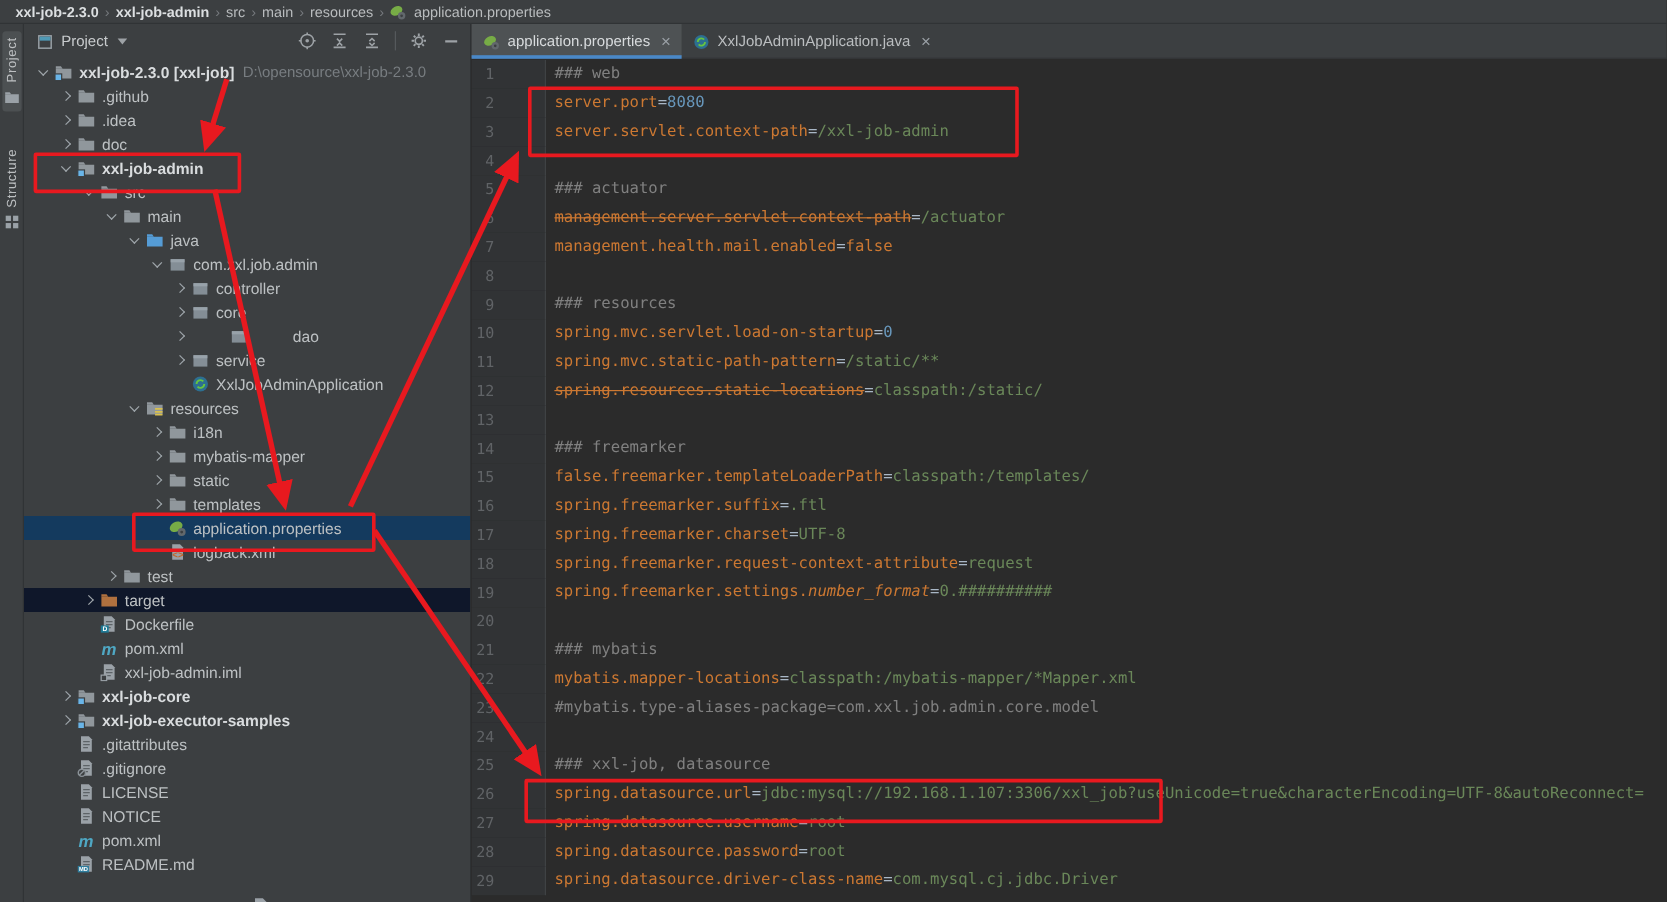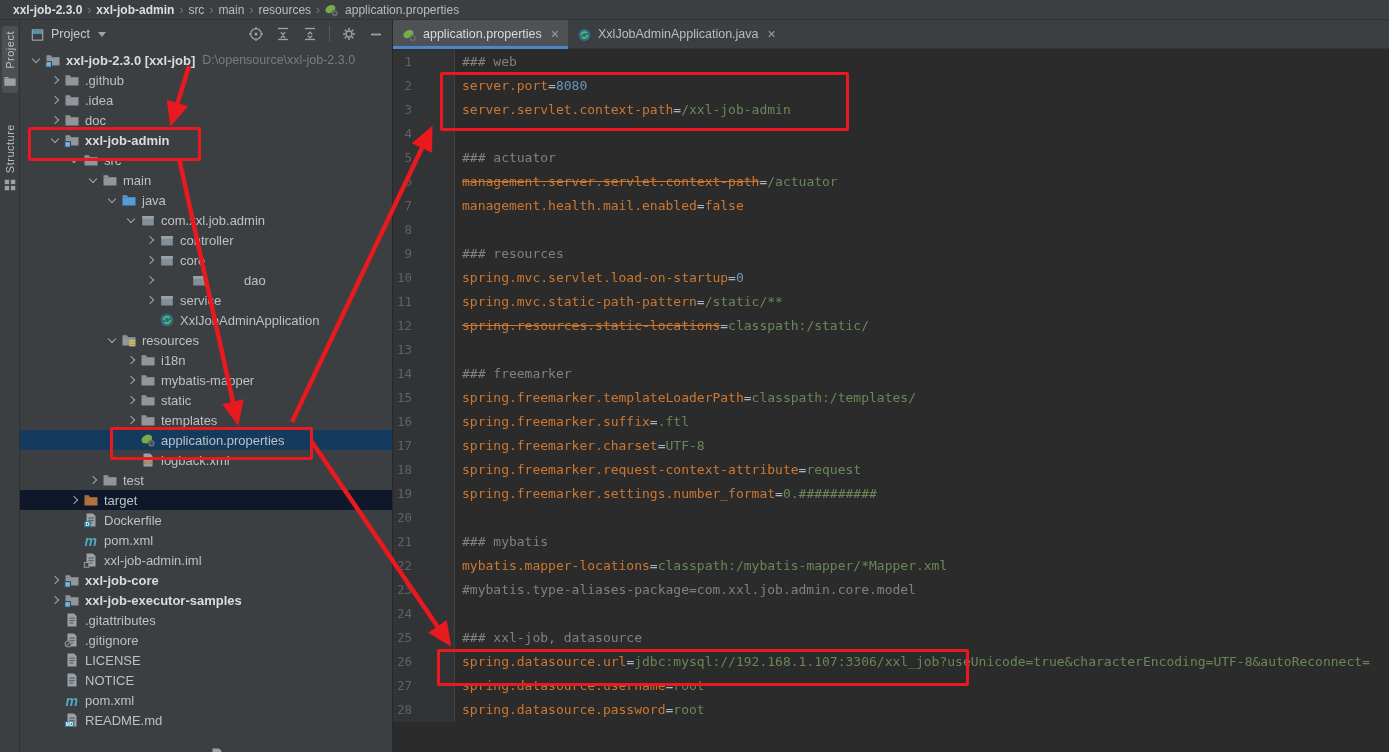--- a/index.html
+++ b/index.html
@@ -64,21 +64,21 @@
 
   .code{flex:1;font-family:"DejaVu Sans Mono","Liberation Mono",monospace;font-size:13px;
     line-height:24px;overflow:hidden;padding-top:1px;}
   .code-line{display:flex;height:24px;}
   .gutter{width:62px;flex:0 0 62px;background:#313335;color:#606366;text-align:right;
     padding-right:42px;box-sizing:border-box;border-right:1px solid #3f4244;font-size:12.5px;}
   .line-text{padding-left:7px;white-space:pre;}
   .seg-c{color:#808080;}
   .seg-k{color:#cc7832;}
   .seg-ks{color:#cc7832;text-decoration:line-through;}
-  .seg-ki{color:#cc7832;}
+  .seg-ki{color:#cc7832;font-style:italic;}
   .seg-eq{color:#a9b7c6;}
   .seg-v{color:#6a8759;}
   .seg-n{color:#6897bb;}
   .seg-b{color:#cc7832;}
 
   
   #annotations{position:absolute;inset:0;z-index:10;pointer-events:none;}
   .ann-box{position:absolute;border:3px solid #e8191f;border-radius:2px;}
   #arrow-svg{position:absolute;inset:0;width:1389px;height:752px;}
 </style>
@@ -677,21 +677,21 @@
           <div class="code-line">
             <span class="gutter">13</span>
             <span class="line-text"></span>
           </div>
           <div class="code-line">
             <span class="gutter">14</span>
             <span class="line-text"><span class="seg-c">### freemarker</span></span>
           </div>
           <div class="code-line">
             <span class="gutter">15</span>
-            <span class="line-text"><span class="seg-k">spring.freemarker.templateLoaderPath</span><span class="seg-eq">=</span><span class="seg-v">classpath:/templates/</span></span>
+            <span class="line-text"><span class="seg-k">false.freemarker.templateLoaderPath</span><span class="seg-eq">=</span><span class="seg-v">classpath:/templates/</span></span>
           </div>
           <div class="code-line">
             <span class="gutter">16</span>
             <span class="line-text"><span class="seg-k">spring.freemarker.suffix</span><span class="seg-eq">=</span><span class="seg-v">.ftl</span></span>
           </div>
           <div class="code-line">
             <span class="gutter">17</span>
             <span class="line-text"><span class="seg-k">spring.freemarker.charset</span><span class="seg-eq">=</span><span class="seg-v">UTF-8</span></span>
           </div>
           <div class="code-line">
@@ -730,20 +730,24 @@
             <span class="gutter">26</span>
             <span class="line-text"><span class="seg-k">spring.datasource.url</span><span class="seg-eq">=</span><span class="seg-v">jdbc:mysql://192.168.1.107:3306/xxl_job?useUnicode=true&amp;characterEncoding=UTF-8&amp;autoReconnect=</span></span>
           </div>
           <div class="code-line">
             <span class="gutter">27</span>
             <span class="line-text"><span class="seg-k">spring.datasource.username</span><span class="seg-eq">=</span><span class="seg-v">root</span></span>
           </div>
           <div class="code-line">
             <span class="gutter">28</span>
             <span class="line-text"><span class="seg-k">spring.datasource.password</span><span class="seg-eq">=</span><span class="seg-v">root</span></span>
+          </div>
+          <div class="code-line">
+            <span class="gutter">29</span>
+            <span class="line-text"><span class="seg-k">spring.datasource.driver-class-name</span><span class="seg-eq">=</span><span class="seg-v">com.mysql.cj.jdbc.Driver</span></span>
           </div>
         </div>
     </div>
   </div>
   <div id="annotations">
     <svg id="arrow-svg">
       <defs>
         <marker id="arrhead" markerWidth="5.5" markerHeight="5" refX="4.2" refY="2.5" orient="auto">
           <path d="M0,0 L5.5,2.5 L0,5 z" fill="#e8191f"></path>
         </marker>

